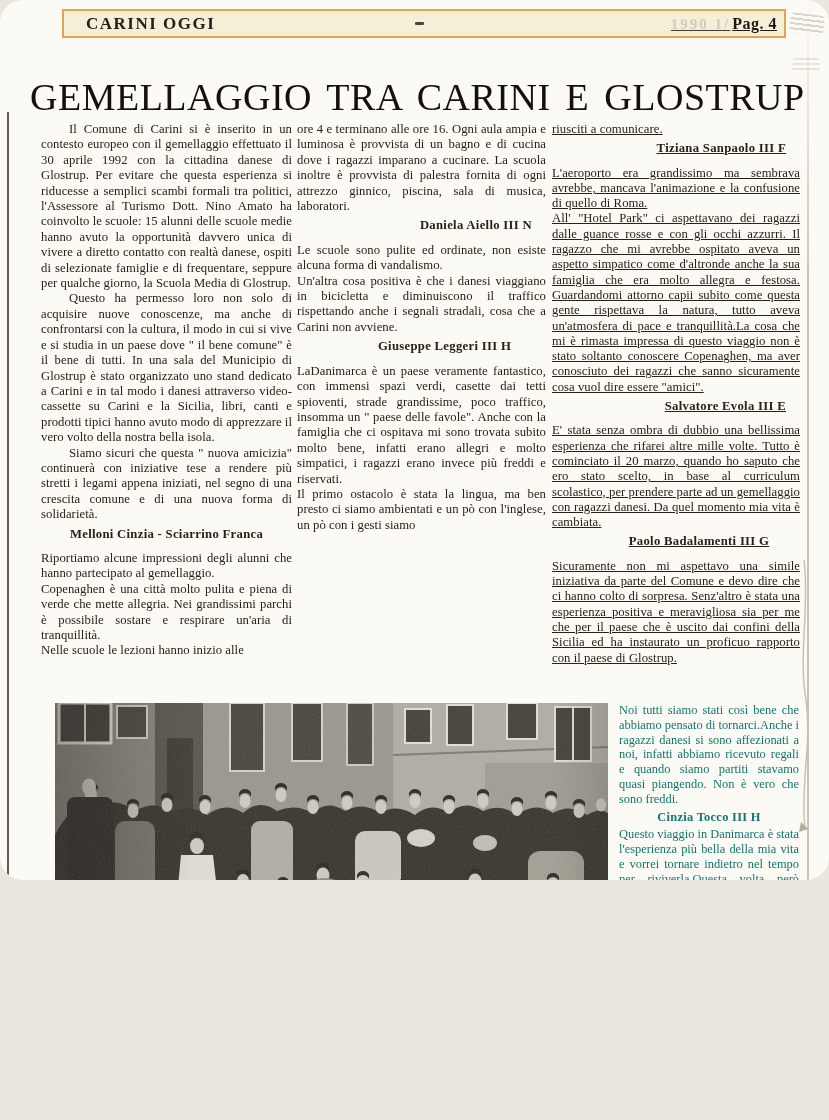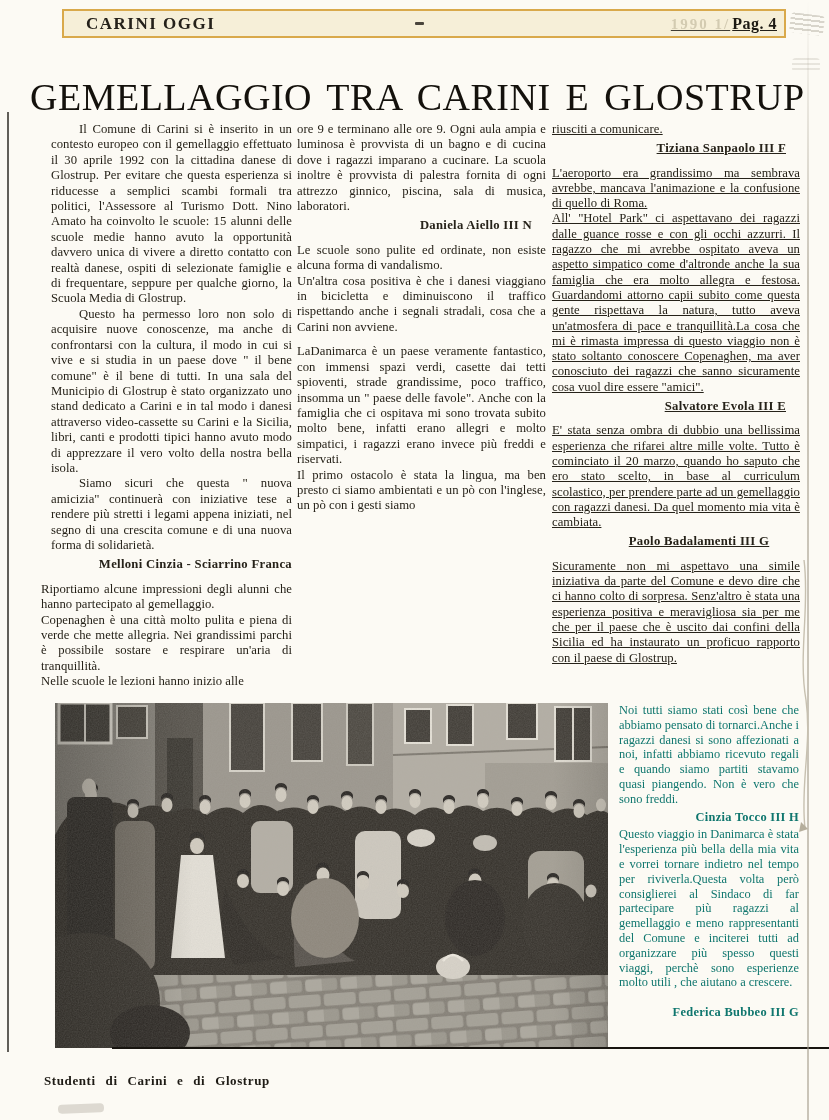--- a/index.html
+++ b/index.html
@@ -1,37 +1,37 @@
 <!DOCTYPE html>
 <html lang="it"><head>
 <meta charset="utf-8">
 <style>
   html,body{margin:0;padding:0;}
   body{background:#e8e6df;font-family:"Liberation Serif","DejaVu Serif",serif;}
-  .page{position:relative;width:829px;height:1120px;background:#fcfaf4;overflow:hidden;
-        color:#211e18;}
+  .page{position:relative;width:829px;height:880px;background:#fcfaf4;overflow:hidden;
+        color:#211e18;border-radius:23px;}
   
   .masthead{position:absolute;left:62px;top:9px;width:724px;height:29px;box-sizing:border-box;
     background:#f6efd8;border:2px solid #d9a94b;display:flex;align-items:center;}
   .mast-title{margin-left:22px;font-weight:bold;font-size:17px;letter-spacing:1.5px;color:#25211a;}
   .mast-dash{width:9px;height:3px;background:#4a453c;margin-left:200px;border-radius:1px;}
   .mast-right{margin-left:auto;display:flex;align-items:baseline;text-decoration:underline;}
   .mast-faded{font-weight:bold;font-size:15px;letter-spacing:2px;color:#cdc5ab;opacity:.85;
     filter:blur(.3px);margin-right:2px;}
   .mast-page{font-weight:bold;font-size:16px;color:#1c1913;margin-right:7px;letter-spacing:.5px;}
   
   .headline{position:absolute;left:30px;top:50px;width:769px;text-align:center;white-space:nowrap;
     font-size:38px;font-weight:400;letter-spacing:.5px;word-spacing:5px;color:#14110c;}
   
   .col{position:absolute;top:122px;font-size:12.7px;line-height:15.4px;text-align:justify;
     letter-spacing:.05px;color:#262219;hyphens:auto;-webkit-hyphens:auto;}
   .col p{margin:0;}
-  .col .ind{text-indent:28px;margin-left:10px;}
+  .col .ind{text-indent:28px;}
   .col .mt{margin-top:9px;}
-  .byline{font-weight:bold;margin:4px 0 !important;text-align:right;letter-spacing:.3px;}
+  .byline{font-weight:bold;margin:4px 0 !important;text-align:center;letter-spacing:.3px;}
   .by-right{text-align:right;padding-right:14px;}
   .by-midright{text-align:center;padding-left:46px;}
   #column-1{left:41px;width:251px;}
   #column-2{left:297px;width:249px;}
   #column-3{left:552px;width:248px;max-height:586px;overflow:hidden;line-height:15.3px;text-decoration:underline;}
   
   .sidecol{position:absolute;left:619px;top:701px;width:180px;font-size:12.4px;line-height:14.8px;
     text-align:justify;color:#0f766e;background:#fcfaf4;}
   .sidecol p{margin:2px 0;}
   .sidecol .byline{margin:3px 0 !important;}
@@ -74,24 +74,25 @@
     <p class="ind">Il Comune di Carini si è inserito in un contesto europeo con il gemellaggio effettuato il 30 aprile 1992 con la cittadina danese di Glostrup. Per evitare che questa esperienza si riducesse a semplici scambi formali tra politici, l'Assessore al Turismo Dott. Nino Amato ha coinvolto le scuole: 15 alunni delle scuole medie hanno avuto la opportunità davvero unica di vivere a diretto contatto con realtà danese, ospiti di selezionate famiglie e di frequentare, seppure per qualche giorno, la Scuola Media di Glostrup.</p>
     <p class="ind">Questo ha permesso loro non solo di acquisire nuove conoscenze, ma anche di confrontarsi con la cultura, il modo in cui si vive e si studia in un paese dove " il bene comune" è il bene di tutti. In una sala del Municipio di Glostrup è stato organizzato uno stand dedicato a Carini e in tal modo i danesi attraverso video-cassette su Carini e la Sicilia, libri, canti e prodotti tipici hanno avuto modo di apprezzare il vero volto della nostra bella isola.</p>
     <p class="ind">Siamo sicuri che questa " nuova amicizia" continuerà con iniziative tese a rendere più stretti i legami appena iniziati, nel segno di una crescita comune e di una nuova forma di solidarietà.</p>
     <p class="byline">Melloni Cinzia - Sciarrino Franca</p>
     <p class="mt">Riportiamo alcune impressioni degli alunni che hanno partecipato al gemellaggio.</p>
     <p>Copenaghen è una città molto pulita e piena di verde che mette allegria. Nei grandissimi parchi è possibile sostare e respirare un'aria di tranquillità.</p>
     <p>Nelle scuole le lezioni hanno inizio alle</p>
   </div>
 
   <div class="col" id="column-2">
-    <p>ore 9 e terminano alle ore 9. Ogni aula ampia e luminosa è provvista di un bagno e di cucina dove i ragazzi imparano a cucinare. La scuola inoltre è provvista di palestra fornita di ogni attrezzo ginnico, piscina, sala di musica, laboratori.</p>
+    <p>ore 4 e terminano alle ore 16. Ogni aula ampia e luminosa è provvista di un bagno e di cucina dove i ragazzi imparano a cucinare. La scuola inoltre è provvista di palestra fornita di ogni attrezzo ginnico, piscina, sala di musica, laboratori.</p>
     <p class="byline by-right">Daniela Aiello III N</p>
     <p class="mt">Le scuole sono pulite ed ordinate, non esiste alcuna forma di vandalismo.</p>
     <p>Un'altra cosa positiva è che i danesi viaggiano in bicicletta e diminuiscono il traffico rispettando anche i segnali stradali, cosa che a Carini non avviene.</p>
+    <p class="byline by-midright">Giuseppe Leggeri III H</p>
     <p class="mt">LaDanimarca è un paese veramente fantastico, con immensi spazi verdi, casette dai tetti spioventi, strade grandissime, poco traffico, insomma un " paese delle favole". Anche con la famiglia che ci ospitava mi sono trovata subito molto bene, infatti erano allegri e molto simpatici, i ragazzi erano invece più freddi e riservati.</p>
     <p>Il primo ostacolo è stata la lingua, ma ben presto ci siamo ambientati e un pò con l'inglese, un pò con i gesti siamo</p>
   </div>
 
   <div class="col" id="column-3">
     <p>riusciti a comunicare.</p>
     <p class="byline by-right">Tiziana Sanpaolo  III F</p>
     <p class="mt">L'aeroporto era grandissimo ma sembrava avrebbe, mancava l'animazione e la confusione di quello di Roma.</p>
     <p>All' "Hotel Park" ci aspettavano dei ragazzi dalle guance rosse e con gli occhi azzurri. Il ragazzo che mi avrebbe ospitato aveva un aspetto simpatico come d'altronde anche la sua famiglia che era molto allegra e festosa. Guardandomi attorno capii subito come questa gente rispettava la natura, tutto aveva un'atmosfera di pace e tranquillità.La cosa che mi è rimasta impressa di questo viaggio non è stato soltanto conoscere Copenaghen, ma aver conosciuto dei ragazzi che sanno sicuramente cosa vuol dire essere "amici".</p>
     <p class="byline by-right">Salvatore Evola III E</p>

